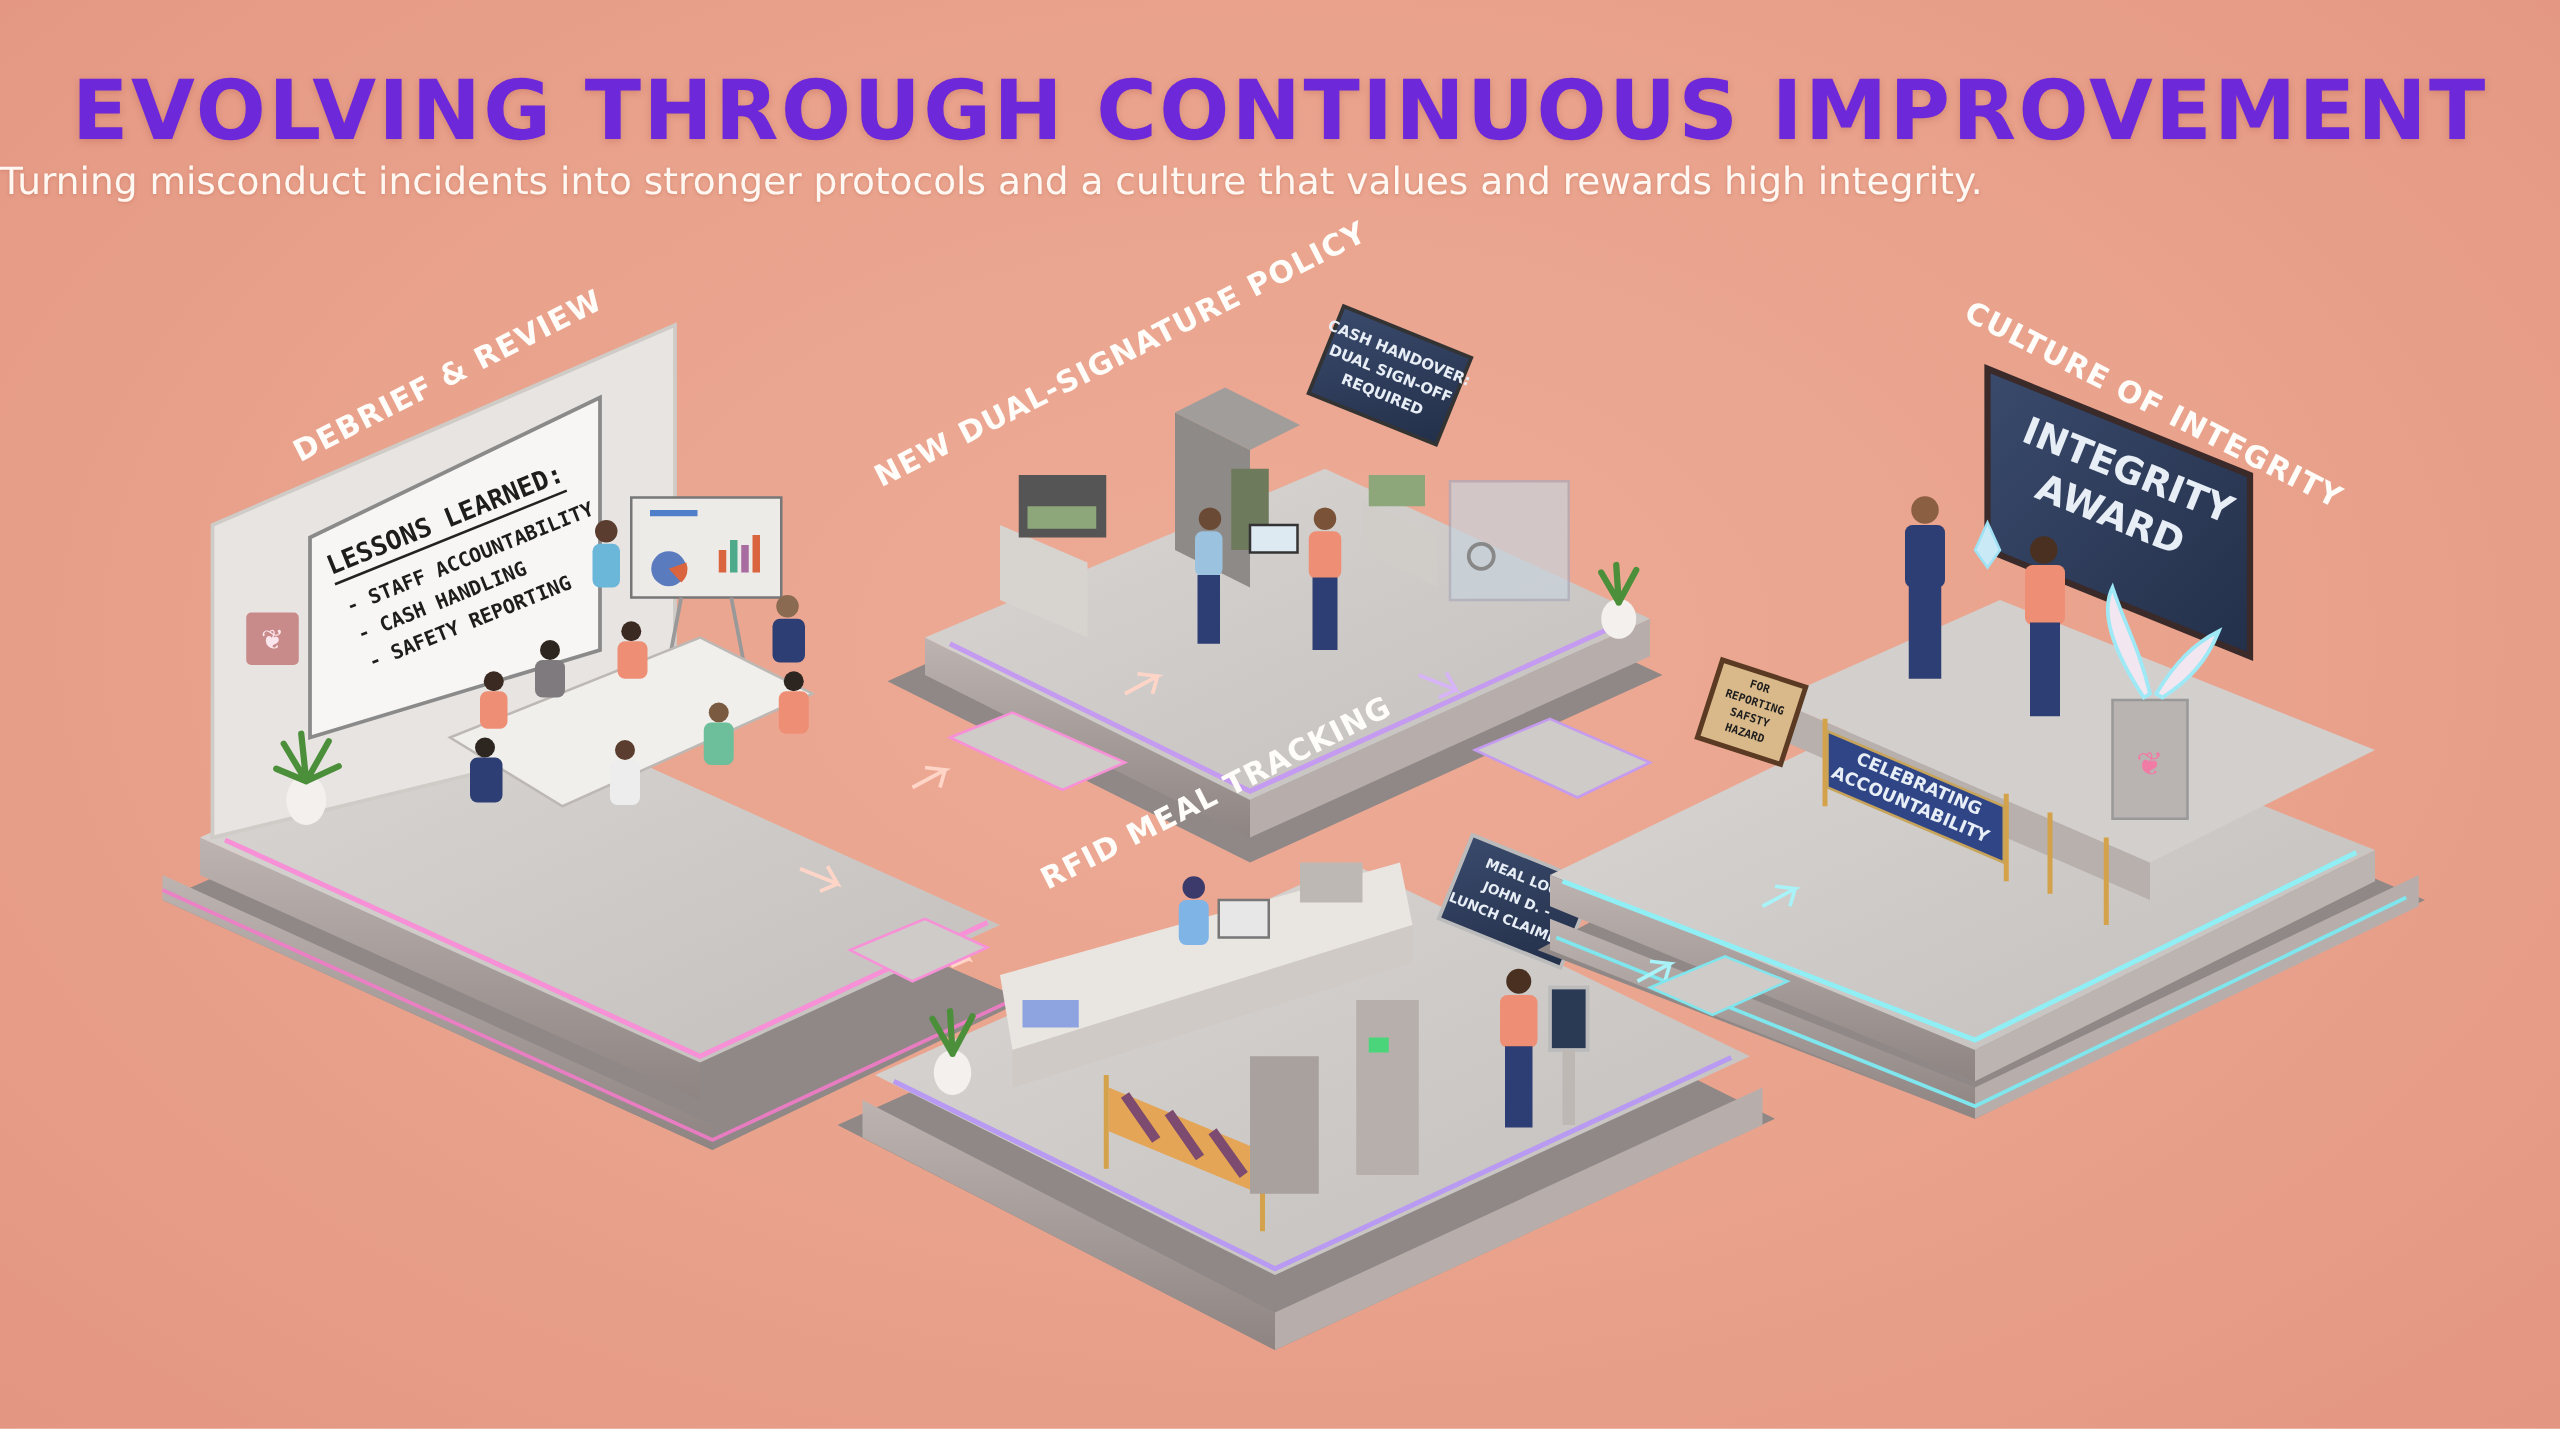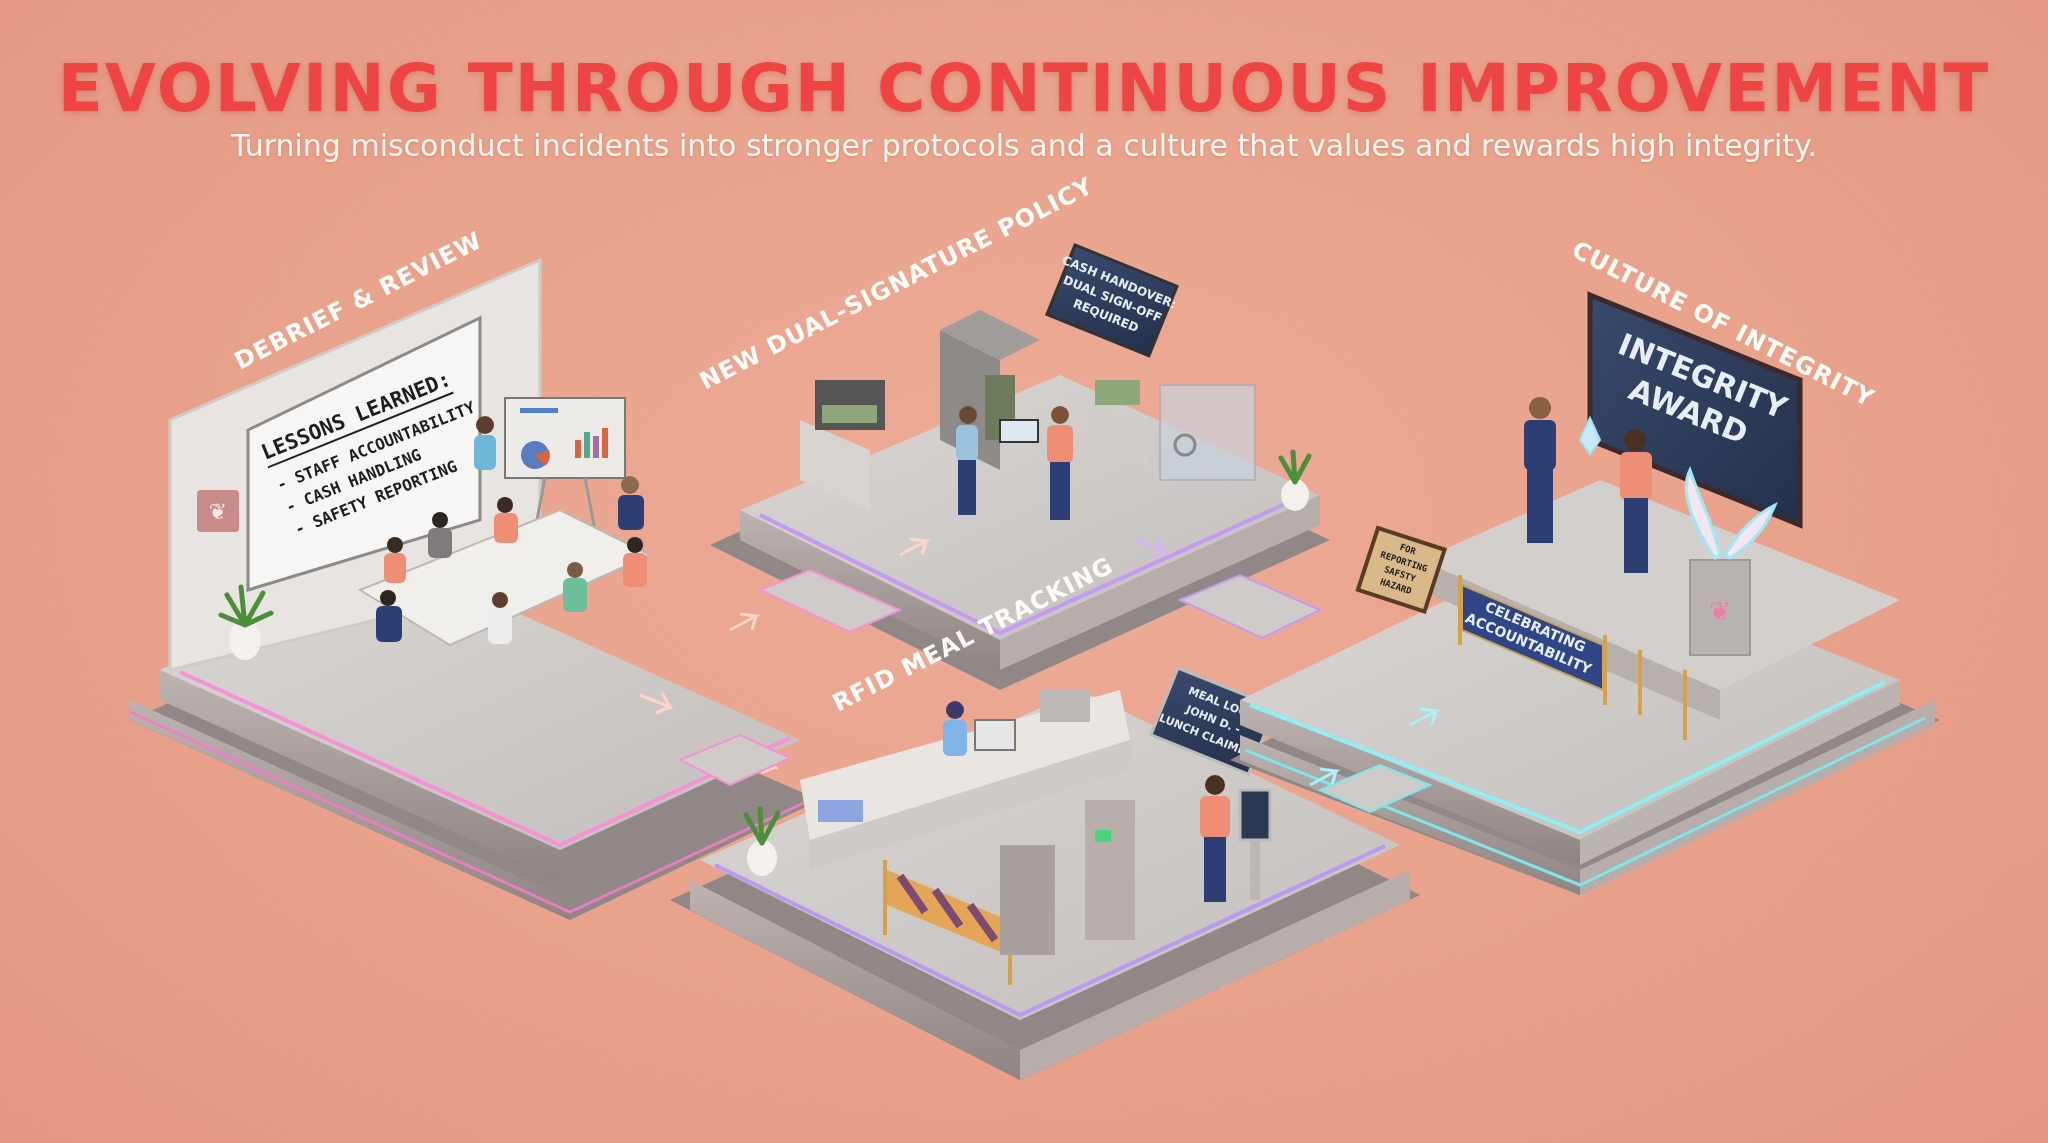--- a/index.html
+++ b/index.html
@@ -4,25 +4,25 @@
 <style>
   html, body { margin:0; padding:0; }
   body {
     width:2048px; height:1143px; overflow:hidden; position:relative;
     background: radial-gradient(ellipse at 50% 45%, #EDAB96 0%, #E9A28C 55%, #E39682 100%);
     font-family: "DejaVu Sans", sans-serif;
   }
   .title {
     position:absolute; left:0; right:0; top:50px; text-align:center;
     font-family:"DejaVu Sans", sans-serif; font-weight:bold;
-    font-size:66px; letter-spacing:2px; color:#ef4444;
+    font-size:66px; letter-spacing:2px; color:#6d28d9;
     text-shadow: 0 2px 6px rgba(150,60,40,0.25);
   }
   .subtitle {
-    position:absolute; left:0; right:0; top:128px; text-align:center;
+    position:absolute; left:0; right:0; top:128px; text-align:left;
     font-family:"DejaVu Sans", sans-serif; font-size:30px; color:#FFF8F2;
     text-shadow: 0 1px 3px rgba(150,60,40,0.25);
   }
   svg.scene { position:absolute; left:0; top:0; }
   .lbl {
     font-family:"DejaVu Sans", sans-serif; font-weight:bold; fill:#FFFDF9;
     letter-spacing:1px;
   }
   .screen-txt { font-family:"DejaVu Sans", sans-serif; font-weight:bold; fill:#E8EEF6; }
   .hand { font-family:"DejaVu Sans Mono", monospace; font-weight:bold; fill:#1d1d1d; }

